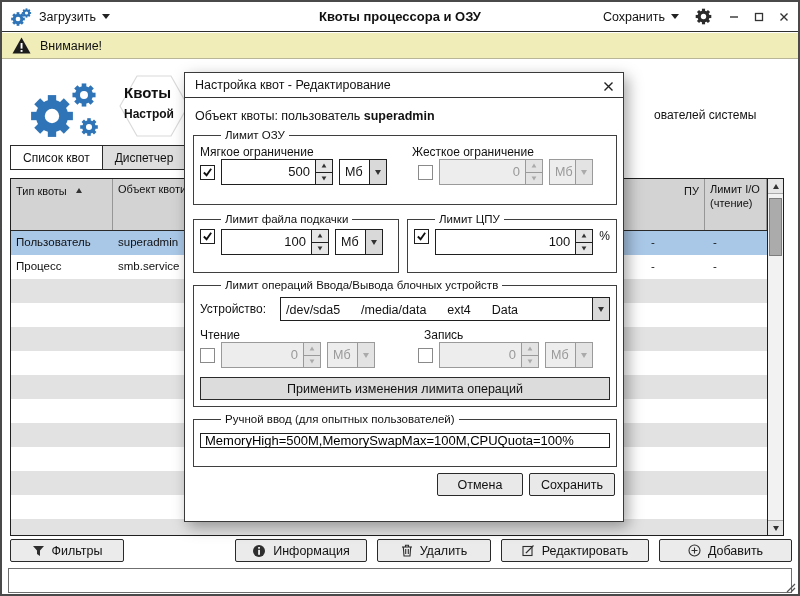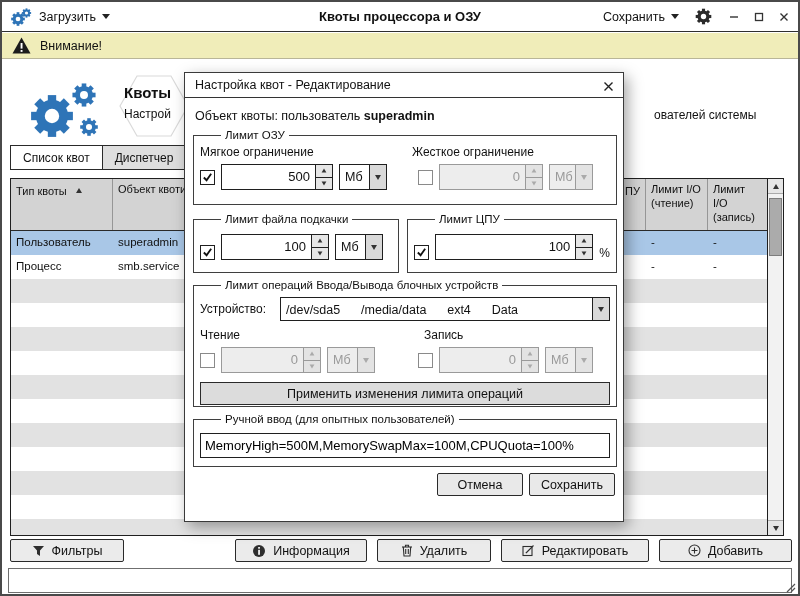--- a/index.html
+++ b/index.html
@@ -23,21 +23,21 @@
   
   .warnbar { position: absolute; top: 31px; left: 0; right: 0; height: 26px; background: #f0edb9;
              border-bottom: 1px solid #b9b698; display: flex; align-items: center; gap: 9px; padding: 0 10px; }
   .warnbar span { font-size: 12.5px; }
 
   
   .main { position: absolute; top: 58px; left: 0; right: 0; bottom: 0; background: #fff; }
   .hexes { position: absolute; left: 112px; top: -4px; z-index: 0; }
   .app-logo { position: absolute; left: 24px; top: 20px; z-index: 1; }
   .page-title { position: absolute; left: 122px; top: 24px; font-size: 15px; font-weight: bold; z-index: 1; }
-  .page-sub { position: absolute; left: 122px; top: 47px; font-size: 12px; z-index: 1; }
+  .page-sub { position: absolute; left: 122px; top: 47px; font-size: 12px; z-index: 1; font-weight: bold; }
   .page-sub-right { position: absolute; left: 652px; top: 48px; font-size: 12px; z-index: 1; }
 
   .tabs { position: absolute; left: 8px; top: 85px; display: flex; z-index: 1; }
   .tab { height: 25px; padding: 0 12px; display: flex; align-items: center; border: 1px solid #2a2a2a;
          font-size: 12px; cursor: pointer; }
   .tab.active { background: #fff; font-weight: normal; }
   .tab.inactive { background: #dedede; border-left: none; }
 
   
   .table { position: absolute; left: 8px; top: 118px; width: 774px; height: 358px;
@@ -86,21 +86,21 @@
   .fs { position: absolute; border: 1px solid #3f3f3f; padding: 4px 6px 6px 6px; }
   .fs legend { font-size: 11.5px; margin-left: 21px; padding: 0 4px; }
   .fs-ram  { left: 8px;  top: 56px;  width: 424px; height: 76px; }
   .fs-swap { left: 8px;  top: 140px; width: 206px; height: 60px; }
   .fs-cpu  { left: 222px; top: 140px; width: 210px; height: 60px; }
   .fs-io   { left: 8px;  top: 206px; width: 424px; height: 128px; }
   .fs-man  { left: 8px;  top: 340px; width: 424px; height: 54px; }
 
   .lblrow { display: flex; }
   .lbl { font-size: 12px; }
-  .ctlrow { display: flex; align-items: flex-end; gap: 6px; margin-top: 5px; }
+  .ctlrow { display: flex; align-items: flex-start; gap: 6px; }
   .half-l { width: 212px; display: flex; align-items: center; gap: 6px; }
   .half-r { flex: 1; display: flex; align-items: center; gap: 6px; }
 
   .cb { width: 15px; height: 15px; border: 1px solid #1f1f1f; background: #fff; display: inline-flex;
         align-items: center; justify-content: center; flex: none; cursor: pointer; }
 
   .spin { display: flex; height: 26px; border: 1px solid #1f1f1f; background: #fff; }
   .spin-val { flex: 1; text-align: right; padding: 0 5px; line-height: 24px; font-size: 13px; }
   .spin-btns { width: 17px; display: flex; flex-direction: column; }
   .sb { flex: 1; display: flex; align-items: center; justify-content: center; background: #e6e6e6;
@@ -121,21 +121,21 @@
   .dis .cb { border-color: #8a8a8a; }
 
   .dev-row { display: flex; align-items: center; margin-top: 2px; }
   .dev-lbl { width: 80px; font-size: 12px; }
   .dev-combo { width: 330px; height: 24px; }
   .io-lblrow { display: flex; margin-top: 7px; }
   .io-lblrow .lbl:first-child { width: 224px; }
   .apply-btn { margin-top: 9px; width: 100%; height: 23px; border: 1px solid #2a2a2a; background: #dcdcdc;
                font-size: 12.5px; display: flex; align-items: center; justify-content: center; cursor: pointer; }
 
-  .man-input { margin-top: 4px; width: 100%; height: 25px; border: 1px solid #1f1f1f; font-size: 13px;
+  .man-input { margin-top: 4px; width: 100%; height: 15px; border: 1px solid #1f1f1f; font-size: 13px;
                padding: 0 4px; font-family: "Liberation Sans", "DejaVu Sans", sans-serif; }
 
   .dlg-btn { position: absolute; top: 400px; width: 86px; height: 23px; border: 1px solid #2a2a2a; background: #e9e9e9;
              border-radius: 2px; display: flex; align-items: center; justify-content: center; font-size: 12.5px; cursor: pointer; }
   .dlg-cancel { left: 252px; }
   .dlg-save { left: 344px; }
 </style>
 </head>
 <body>
 
@@ -239,21 +239,20 @@
 
     <div class="table">
       <div class="thead">
         <div class="th c1">
           <span>Тип квоты</span>
           <span class="tri-up" style="margin-top:3px"></span>
         </div>
         <div class="th c2">Объект квотирован</div>
         <div class="th c3">ПУ</div>
         <div class="th c4">Лимит I/O (чтение)</div>
-        <div class="th c5">Лимит I/O (запись)</div>
       </div>
       <div class="tbody">
         <div class="tr sel">
           <div class="td c1">Пользователь</div>
           <div class="td c2">superadmin</div>
           <div class="td c3"></div>
           <div class="td c4">-</div>
           <div class="td c5">-</div>
         </div>
         <div class="tr w">

